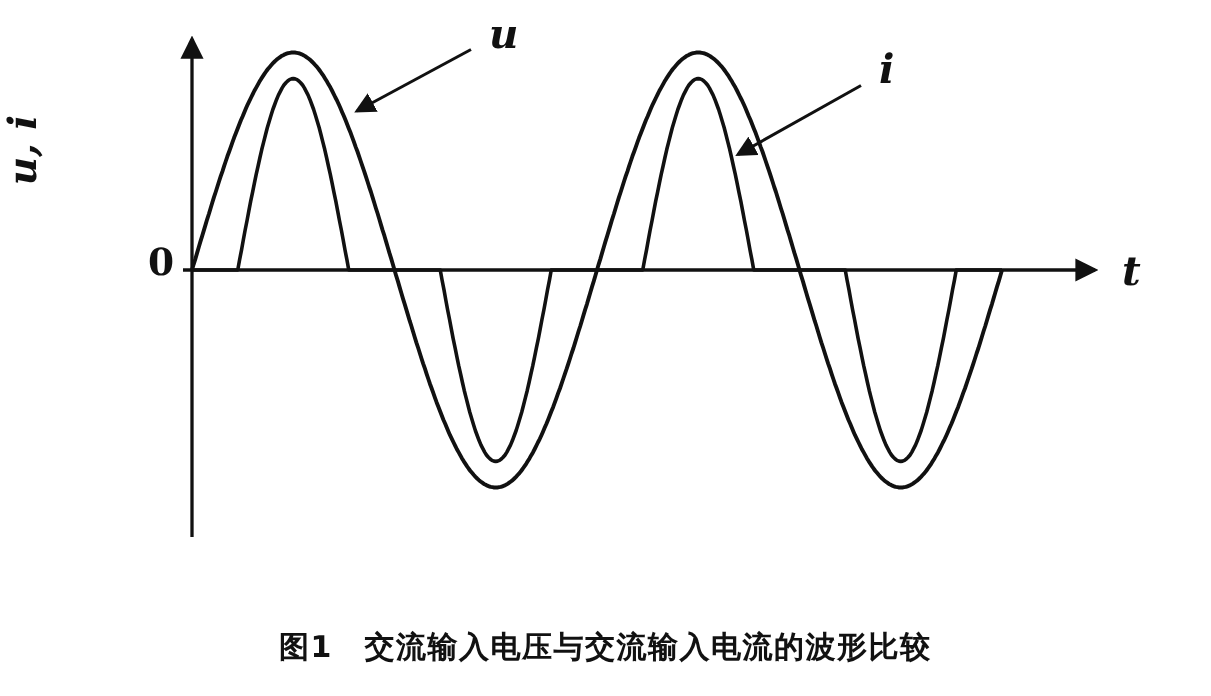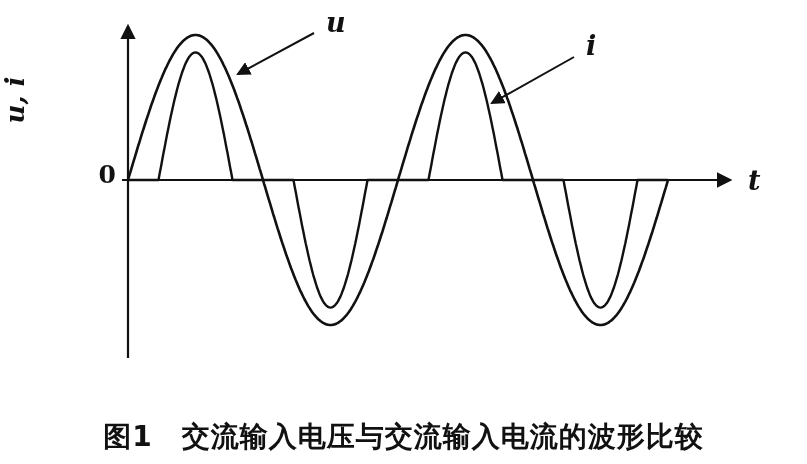--- a/index.html
+++ b/index.html
@@ -25,21 +25,21 @@
     fill: #111;
   }
   .caption {
     position: absolute;
     top: 418px;
     left: 0;
     width: 807px;
     text-align: center;
     font-family: "DejaVu Sans", sans-serif;
     font-weight: bold;
-    font-size: 28px;
+    font-size: 20px;
     letter-spacing: 1px;
     color: #111;
     white-space: pre;
   }
 </style>
 </head>
 <body>
 
 <div class="page">
 

